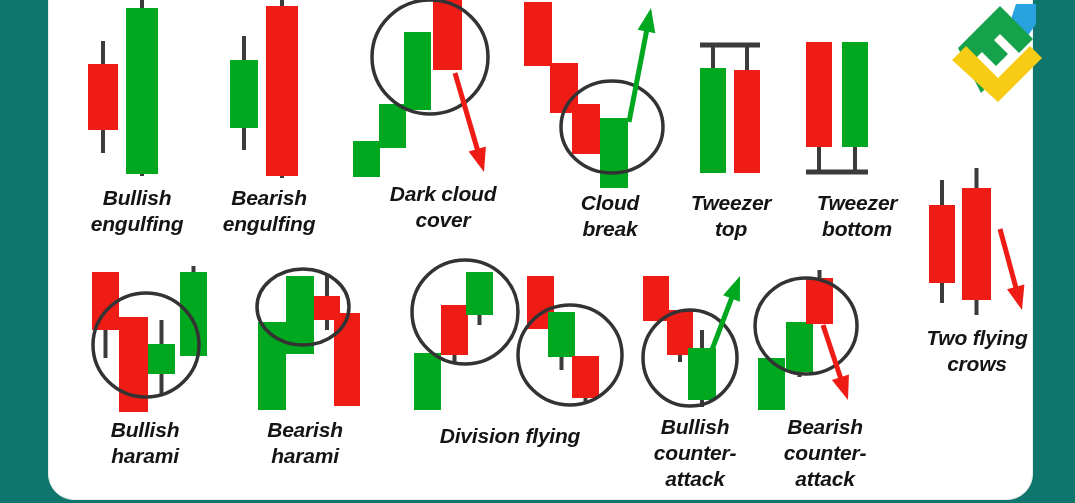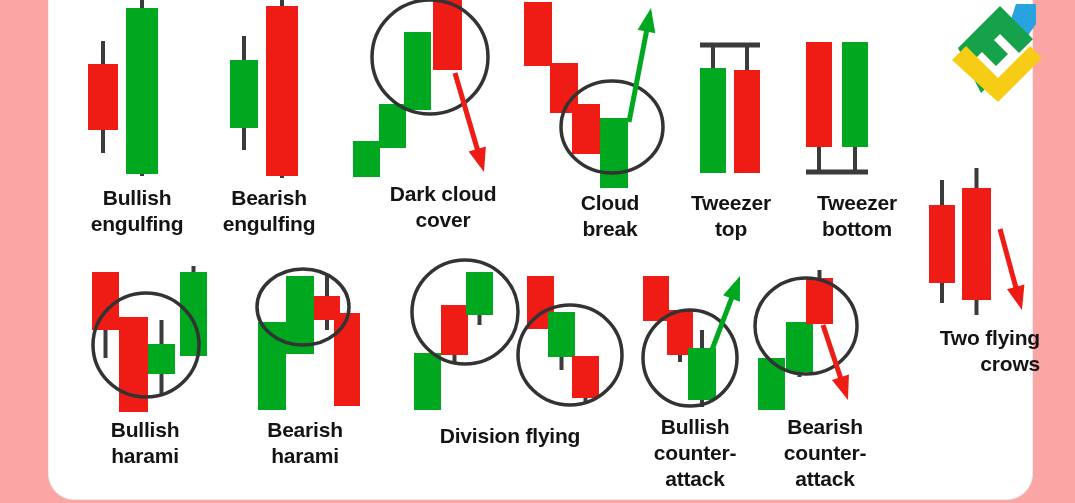--- a/index.html
+++ b/index.html
@@ -42,21 +42,21 @@
     font-size: 21px;
     line-height: 26px;
     letter-spacing: -0.2px;
     white-space: pre-line;
     font-family: "Liberation Sans", "DejaVu Sans", sans-serif;
   }
 </style>
 </head>
 <body>
 
-<div id="root" style="background: #fca5a5;">
+<div id="root" style="background: #0f766e; font-style: italic;">
 
   <div id="card" style="border-color: rgb(236, 236, 236);"></div>
 
   <svg class="layer" id="graphics" viewBox="0 0 1075 503" width="1075" height="503" xmlns="http://www.w3.org/2000/svg">
     <defs></defs>
     <g id="g-patterns">
         <g>
           <line x1="103" y1="41" x2="103" y2="130" stroke="#3b3b3b" stroke-width="4"></line>
           <line x1="103" y1="64" x2="103" y2="153" stroke="#3b3b3b" stroke-width="4"></line>
           <line x1="142" y1="-12" x2="142" y2="174" stroke="#3b3b3b" stroke-width="4"></line>
@@ -190,21 +190,21 @@
       <div class="label" style="left: 210px; top: 185px; width: 118px; color: rgb(20, 20, 20);">Bearish
 engulfing</div>
       <div class="label" style="left: 378px; top: 181px; width: 130px; color: rgb(20, 20, 20);">Dark cloud
 cover</div>
       <div class="label" style="left: 556px; top: 190px; width: 108px; color: rgb(20, 20, 20);">Cloud
 break</div>
       <div class="label" style="left: 672px; top: 190px; width: 118px; color: rgb(20, 20, 20);">Tweezer
 top</div>
       <div class="label" style="left: 794px; top: 190px; width: 126px; color: rgb(20, 20, 20);">Tweezer
 bottom</div>
-      <div class="label" style="left: 914px; top: 325px; width: 126px; color: rgb(20, 20, 20); text-align: right;">Two flying
+      <div class="label" style="left: 914px; top: 325px; width: 126px; color: rgb(20, 20, 20);">Two flying
 crows</div>
       <div class="label" style="left: 86px; top: 417px; width: 118px; color: rgb(20, 20, 20);">Bullish
 harami</div>
       <div class="label" style="left: 246px; top: 417px; width: 118px; color: rgb(20, 20, 20);">Bearish
 harami</div>
       <div class="label" style="left: 420px; top: 423px; width: 180px; color: rgb(20, 20, 20);">Division flying</div>
       <div class="label" style="left: 640px; top: 414px; width: 110px; color: rgb(20, 20, 20);">Bullish
 counter-
 attack</div>
       <div class="label" style="left: 770px; top: 414px; width: 110px; color: rgb(20, 20, 20);">Bearish

